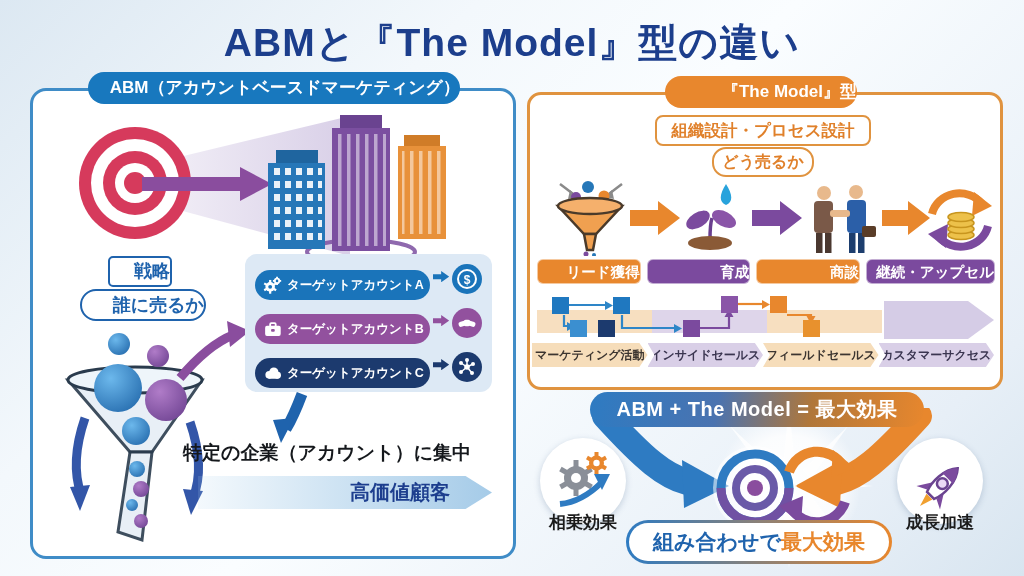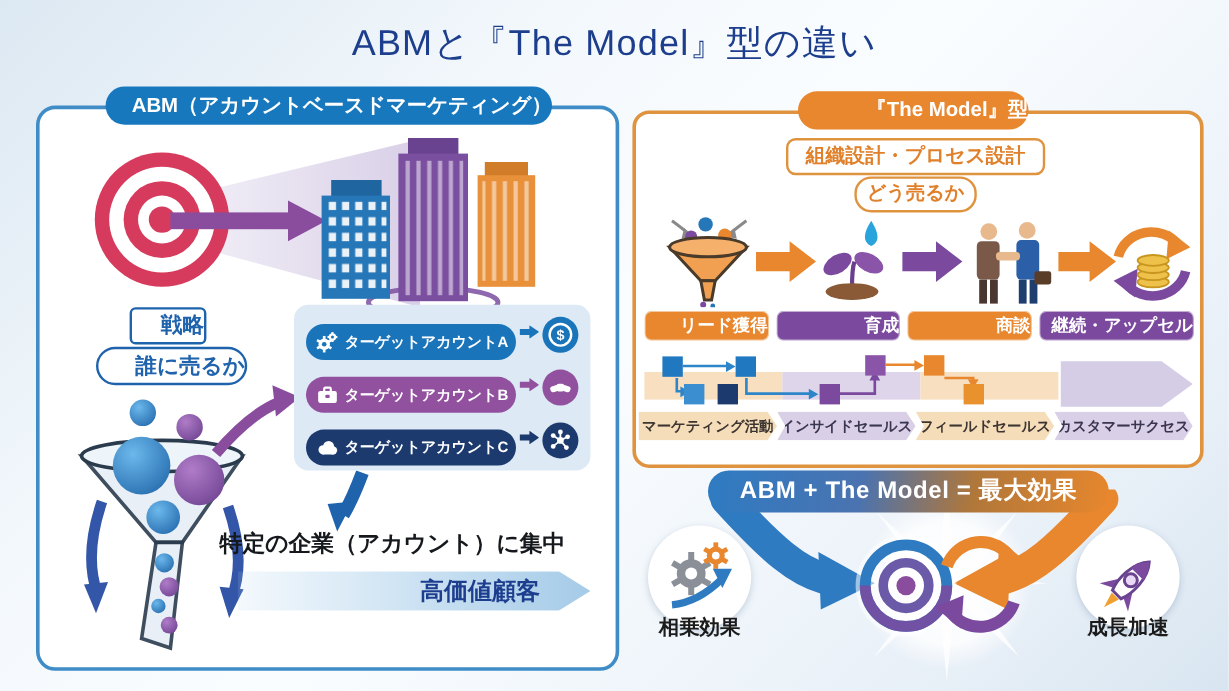--- a/index.html
+++ b/index.html
@@ -1,21 +1,21 @@
 <!DOCTYPE html>
 <html><head>
 <meta charset="utf-8">
 <style>
   html,body{margin:0;padding:0;}
   body{font-family:"Liberation Sans","DejaVu Sans",sans-serif;}
   #stage{position:relative;width:1024px;height:576px;overflow:hidden;
     background:linear-gradient(135deg,#dce8f2 0%,#f3f8fc 30%,#fafdff 50%,#e7eff7 85%,#d8e5f0 100%);}
   .abs{position:absolute;}
   
-  #title{top:16px;left:0;width:1024px;text-align:center;font-size:30px;font-weight:normal;color:#1c3e8c;letter-spacing:1px;}
+  #title{top:16px;left:0;width:1024px;text-align:center;font-size:39px;font-weight:bold;color:#1c3e8c;letter-spacing:1px;}
   
   .panel{background:#fff;border-radius:16px;}
   #panel-abm{left:30px;top:88px;width:480px;height:465px;border:3px solid #3f8cc7;}
   #panel-model{left:527px;top:92px;width:470px;height:292px;border:3px solid #e0933f;border-radius:14px;}
   .hdr-pill{height:32px;line-height:32px;text-align:right;color:#fff;font-weight:bold;font-size:17px;border-radius:17px;z-index:5;}
   #abm-hdr{left:88px;top:72px;width:372px;background:#1878be;}
   #model-hdr{left:665px;top:76px;width:192px;background:#e8872d;}
   
   .blue-box{border:2.5px solid #1f63ad;color:#1f63ad;font-weight:bold;background:#fff;text-align:right;}
   #strategy-box{left:108px;top:256px;width:60px;height:27px;line-height:27px;font-size:18px;border-radius:5px;}
@@ -453,14 +453,20 @@
         <polygon points="52,52 62,68 50,62" fill="#7b4a9e"></polygon>
         <polygon points="37,66 47,66 42,82" fill="#f0a030"></polygon>
         <path d="M42 18 C53 30 53 52 48 64 L36 64 C31 52 31 30 42 18 Z" fill="#fff" stroke="#6a4390" stroke-width="3"></path>
         <path d="M42 18 C47 23 50 29 51 35 L33 35 C34 29 37 23 42 18 Z" fill="#7b4a9e"></path>
         <circle cx="42" cy="44" r="6.5" fill="#ead9f5" stroke="#6a4390" stroke-width="3"></circle>
       </g>
     </svg>
   </div>
   <div id="growth-label" class="abs under-label">成長加速</div>
 
+  <div id="combo-pill" class="abs">
+    <div id="combo-inner">
+      <span class="t-blue">組み合わせで</span>
+        <span class="t-orange">最大効果</span>
+    </div>
+  </div>
 
 </div>
 
 </body></html>

